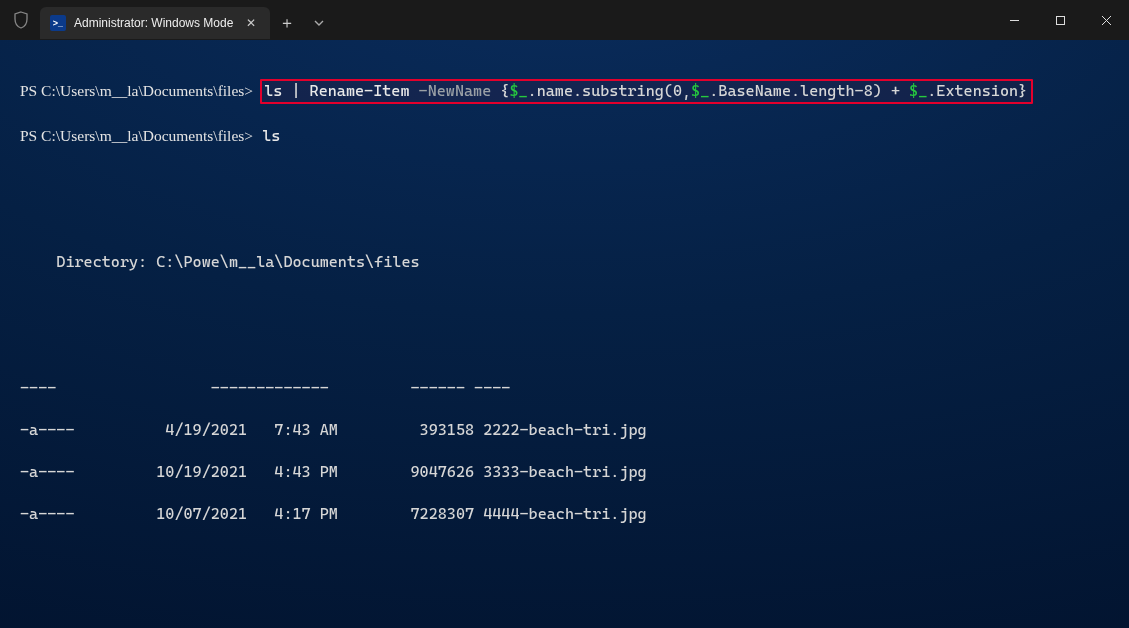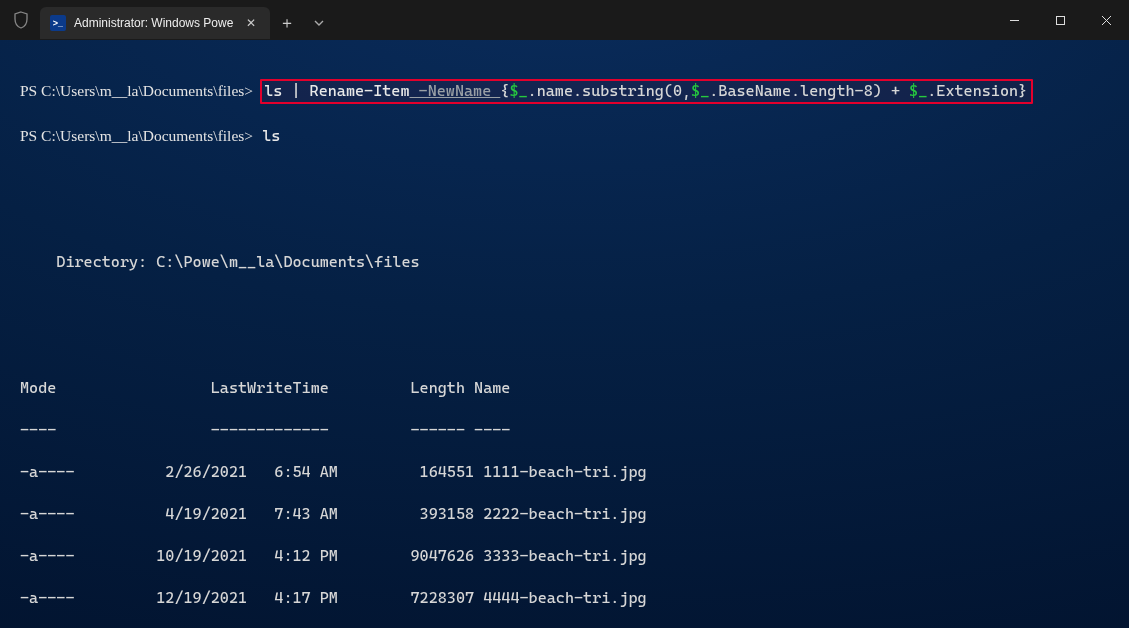--- a/index.html
+++ b/index.html
@@ -52,41 +52,41 @@
   .prompt { color: #e4e4e4; font-family: Liberation Serif, serif; }
   .hl-box {
     display: inline-block;
     border: 2px solid #e3002c;
     background: rgba(255,0,40,0.05);
     padding: 0 4px 0 2px;
     margin-left: -2px;
     border-radius: 1px;
   }
   .cmd  { color: #e8e8e8; font-weight: 500; margin-top: 9px; }
-  .param{ color: #9aa0a6; text-decoration: underline; }
+  .param{ color: #9aa0a6; }
   .brace{ color: #d6d6d6; }
   .var  { color: #27c93f; }
   .op   { color: #d6d6d6; }
   .num  { color: #d6d6d6; }
 </style>
 </head>
 <body>
 
 <div class="window">
 
   <div class="titlebar">
     <div class="titlebar-left">
       <div class="shield-wrap">
         <svg width="16" height="18" viewBox="0 0 16 18">
             <path d="M8 1 L14 3 V8 C14 13 11 16 8 17 C5 16 2 13 2 8 V3 Z" fill="none" stroke="#888" stroke-width="1.3"></path>
           </svg>
       </div>
       <div class="tab">
         <span class="ps-icon">&gt;_</span>
-        <span>Administrator: Windows Powe</span>
+        <span>Administrator: Windows Mode</span>
         <span class="close">✕</span>
       </div>
       <div class="newtab">＋</div>
       <div class="dropdown">
         <svg width="10" height="10" viewBox="0 0 10 10">
             <path d="M1 3 L5 7 L9 3" stroke="#aaa" fill="none" stroke-width="1.4"></path>
           </svg>
       </div>
     </div>
     <div class="winctrls">
@@ -110,24 +110,22 @@
   </div>
 
   <div class="term">
 <div><span class="prompt">PS C:\Users\m__la\Documents\files&gt;</span> <span class="hl-box"><span class="cmd">ls</span><span class="op"> | </span><span class="cmd">Rename-Item</span><span class="param"> -NewName </span><span class="brace">{</span><span class="var">$_</span><span class="op">.name.substring(</span><span class="num">0</span><span class="op">,</span><span class="var">$_</span><span class="op">.BaseName.length</span><span class="op">-</span><span class="num">8</span><span class="op">)</span><span class="op"> + </span><span class="var">$_</span><span class="op">.Extension</span><span class="brace">}</span></span></div>
 <div><span class="prompt">PS C:\Users\m__la\Documents\files&gt;</span><span class="cmd"> ls</span></div>
 <div> </div>
 <div> </div>
 <div>    Directory: C:\Powe\m__la\Documents\files</div>
 <div> </div>
 <div> </div>
-<div>Mode                 LastWriteTime         Length Name</div>
 <div>----                 -------------         ------ ----</div>
-<div>-a----          2/26/2021   6:54 AM         164551 1111-beach-tri.jpg</div>
 <div>-a----          4/19/2021   7:43 AM         393158 2222-beach-tri.jpg</div>
-<div>-a----         10/19/2021   4:12 PM        9047626 3333-beach-tri.jpg</div>
-<div>-a----         12/19/2021   4:17 PM        7228307 4444-beach-tri.jpg</div>
+<div>-a----         10/19/2021   4:43 PM        9047626 3333-beach-tri.jpg</div>
+<div>-a----         10/07/2021   4:17 PM        7228307 4444-beach-tri.jpg</div>
 
 
 
   </div>
 
 </div>
 
 </body></html>

